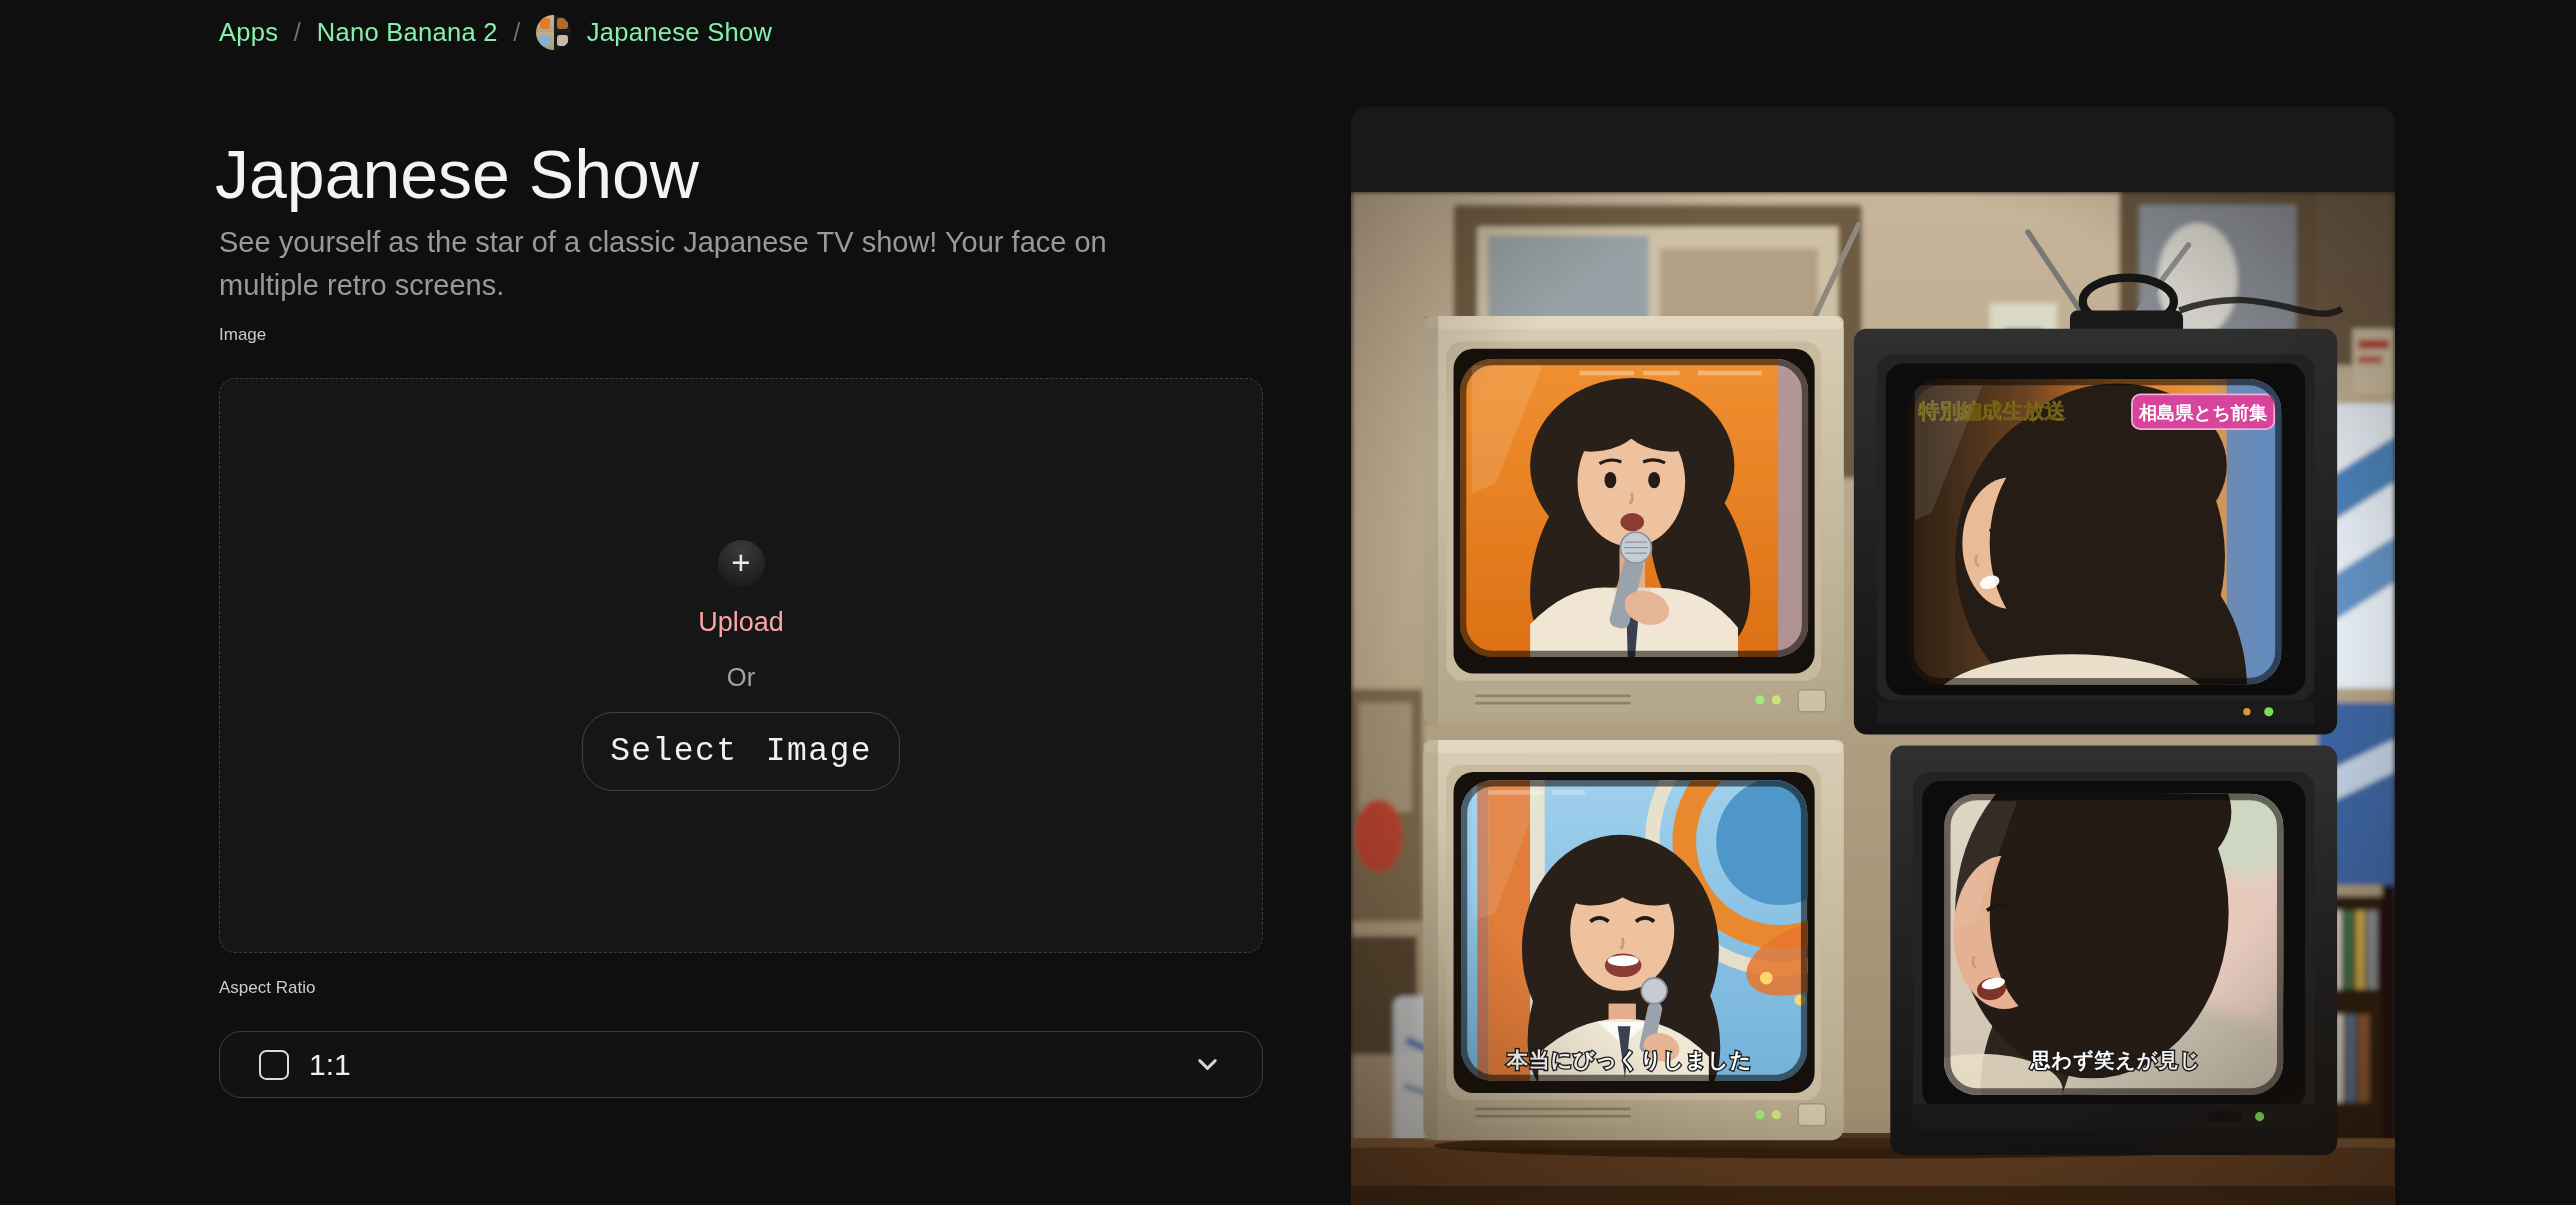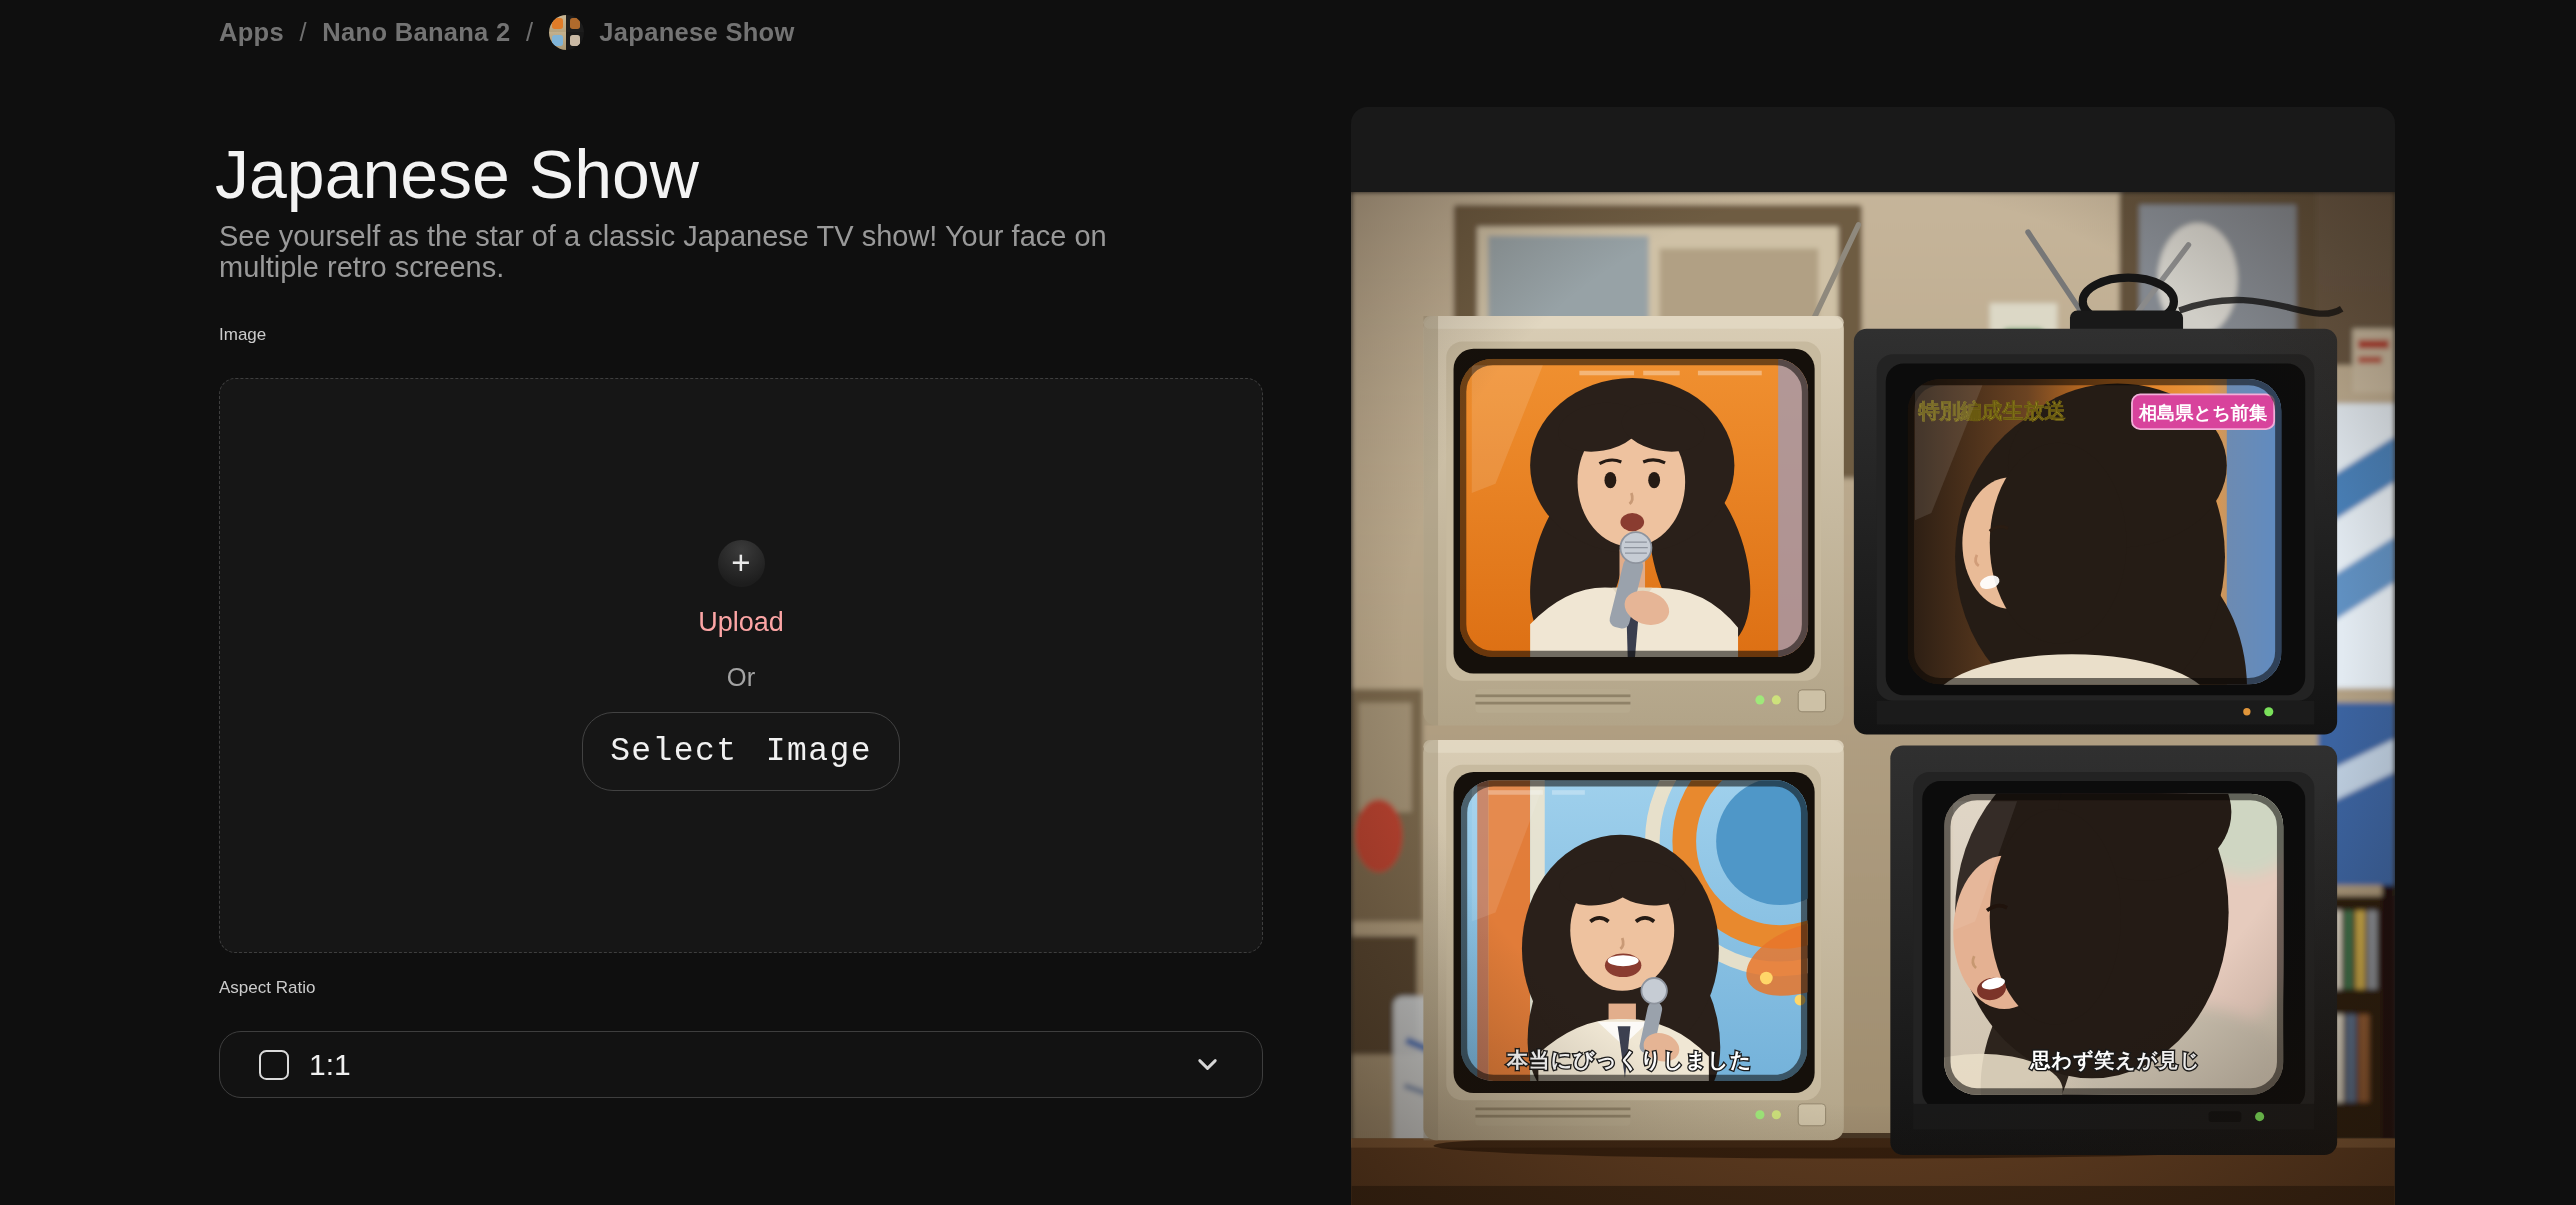--- a/index.html
+++ b/index.html
@@ -2,36 +2,36 @@
 <html style="font-size:14.6px"><head>
 <meta charset="utf-8">
 <style>
   html,body{margin:0;padding:0;background:#0f0f0f;}
   .page{position:relative;width:2576px;height:1206px;background:#0f0f0f;overflow:hidden;
         font-family:"Liberation Sans","DejaVu Sans",sans-serif;}
 
   
   .breadcrumb{position:absolute;left:219px;top:11px;height:42px;display:flex;align-items:center;gap:15.5px;
               font-size:25.5px;letter-spacing:0.3px;}
-  .crumb{color:#737373;font-weight:700;cursor:pointer;white-space:nowrap;}
+  .crumb{color:#86efac;font-weight:400;cursor:pointer;white-space:nowrap;}
   .crumb.current{cursor:default;}
   .crumb-sep{color:#6f6f6f;font-weight:400;}
   .crumb-icon{width:35px;height:35px;border-radius:50%;overflow:hidden;display:grid;
               grid-template-columns:1fr 1fr;grid-template-rows:1fr 1fr;flex:0 0 auto;}
   .crumb-icon .q1{background:linear-gradient(#c9b795,#b5a37f);display:flex;align-items:center;justify-content:center;}
   .crumb-icon .q2{background:#1d1d1d;display:flex;align-items:center;justify-content:center;}
   .crumb-icon .q3{background:linear-gradient(#c2b08d,#ab9975);display:flex;align-items:center;justify-content:center;}
   .crumb-icon .q4{background:#181818;display:flex;align-items:center;justify-content:center;}
   .crumb-icon .scr{width:60%;height:62%;border-radius:2.7px;}
   .q1 .scr{background:#e07c28;} .q2 .scr{background:#b06a2c;}
   .q3 .scr{background:#7fb4d8;} .q4 .scr{background:#c9b9a4;}
 
   
   .page-title{position:absolute;left:215px;top:89px;font-size:68px;font-weight:500;color:#f3f3f3;letter-spacing:0;}
-  .page-desc{position:absolute;left:219px;top:192px;width:990px;font-size:29px;line-height:31px;color:#999999;}
+  .page-desc{position:absolute;left:219px;top:192px;width:990px;font-size:29px;line-height:43px;color:#999999;}
 
   
   .field-label{position:absolute;left:219px;font-size:17px;font-weight:500;color:#cbcbcb;}
   .image-label{top:325px;}
   .upload-box{position:absolute;left:219px;top:378px;width:1044px;height:575px;box-sizing:border-box;
               background:#161616;border:0.9px dashed #3e3e3e;border-radius:16.4px;
               display:flex;align-items:center;justify-content:center;cursor:pointer;}
   .upload-inner{display:flex;flex-direction:column;align-items:center;}
   .plus-circle{width:47px;height:47px;border-radius:50%;cursor:pointer;
                background:radial-gradient(circle at 50% 22%,#3b3b3b,#1d1d1d 78%);

